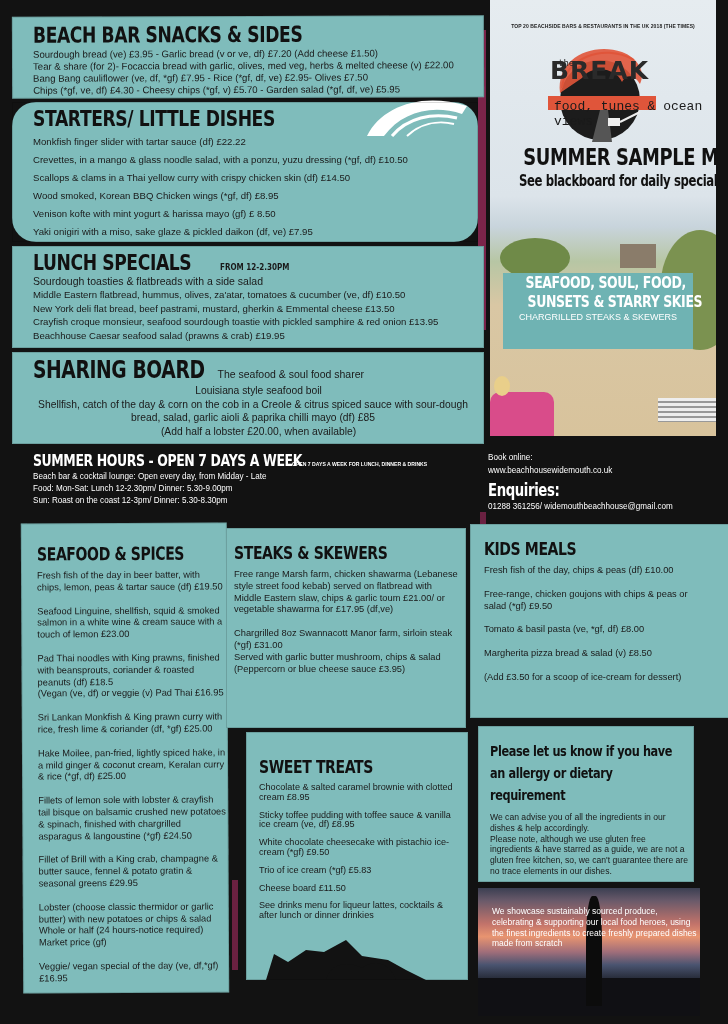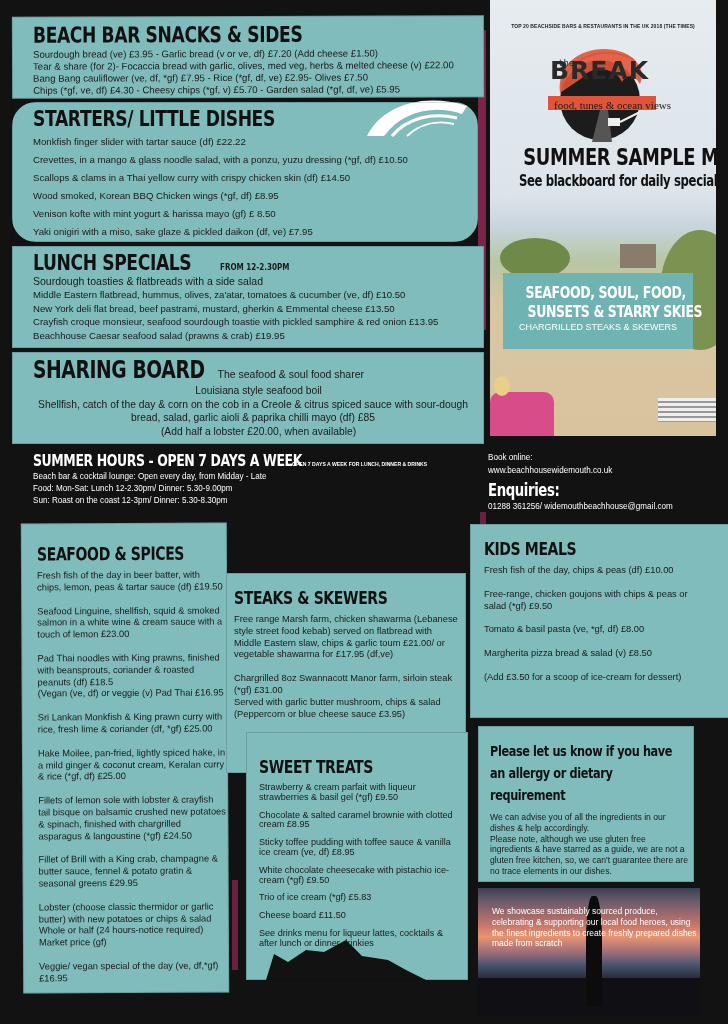--- a/index.html
+++ b/index.html
@@ -26,38 +26,38 @@
 
   
   #hero { position: absolute; left: 490px; top: 0; width: 226px; height: 436px; background: linear-gradient(#e6ecf0 0%, #dce4ea 45%, #c8d4dc 52%, #b7c6a4 60%, #d9c7a4 70%, #d8c39c 100%); overflow: hidden; }
   #hero .times { position: absolute; top: 23px; left: 0; width: 226px; text-align: center; font-size: 5px; font-weight: bold; color: #222; letter-spacing: 0.1px; }
   #logo { position: absolute; left: 52px; top: 38px; width: 122px; height: 104px; }
   #hero .title { position: absolute; top: 144px; left: 0; width: 226px; text-align: center; }
   #hero .title .hdr { font-size: 23px; transform-origin: center; }
   #hero .sub { position: absolute; top: 172px; left: 0; width: 226px; text-align: center; }
   #hero .sub .hdr { font-size: 15px; transform-origin: center; }
   .dune { position: absolute; border-radius: 50%; }
-  #hero-banner { position: absolute; left: 13px; top: 273px; width: 190px; height: 76px; background: #6fb3b3; text-align: center; padding-top: 10px; color: #fff; }
+  #hero-banner { position: absolute; left: 13px; top: 273px; width: 190px; height: 76px; background: #6fb3b3; text-align: center; color: #fff; }
   #hero-banner .hdr { color: #fff; font-size: 16px; line-height: 19px; transform-origin: center; }
   #hero-banner .small { font-size: 9px; line-height: 12px; }
 
   
   #hours { position: absolute; left: 33px; top: 451px; width: 440px; color: #fff; }
   #hours .hdr { color: #fff; font-size: 16px; }
   #hours .note { font-size: 6px; font-weight: bold; transform: scaleX(0.85); display: inline-block; transform-origin: left; margin-left: -90px; }
   #hours .line { font-size: 9px; line-height: 12px; transform: scaleX(0.9); transform-origin: left; white-space: nowrap; }
   #book { position: absolute; left: 488px; top: 451px; width: 230px; color: #fff; }
   #book .line { font-size: 9px; line-height: 13px; transform: scaleX(0.9); transform-origin: left; white-space: nowrap; }
   #book .hdr { color: #fff; font-size: 17px; margin-top: 3px; }
 
   
   #p-seafood { left: 22px; top: 523px; width: 206px; height: 470px; padding: 20px 0 0 16px; transform: rotate(-0.3deg); }
   #p-seafood .hdr, #p-steaks .hdr, #p-kids .hdr, #p-sweet .hdr { font-size: 18px; margin-bottom: 6px; }
   #p-seafood .item, #p-steaks .item { font-size: 9.3px; line-height: 11.8px; margin-bottom: 12px; width: 188px; }
-  #p-steaks { left: 226px; top: 528px; width: 240px; height: 200px; padding: 14px 0 0 8px; margin-top: 45px; }
+  #p-steaks { left: 226px; top: 528px; width: 240px; height: 200px; padding: 14px 0 0 8px; }
   #p-steaks .item { width: 225px; }
   #p-kids { left: 470px; top: 524px; width: 268px; height: 194px; padding: 14px 0 0 14px; }
   #p-kids .item { font-size: 9.3px; line-height: 11.8px; margin-bottom: 12px; width: 210px; }
   #p-sweet { left: 246px; top: 732px; width: 222px; height: 248px; padding: 24px 0 0 13px; }
   #p-sweet .item { font-size: 9.1px; line-height: 9.8px; margin-bottom: 8px; width: 200px; }
   #p-allergy { left: 478px; top: 726px; width: 216px; height: 156px; padding: 14px 0 8px 12px; }
   #p-allergy .hdr { font-size: 14.5px; line-height: 22px; }
   #p-allergy .item { font-size: 8.6px; line-height: 10.8px; width: 200px; margin-top: 6px; }
   #photo { position: absolute; left: 478px; top: 888px; width: 222px; height: 128px; background: linear-gradient(#3b3f52 0%, #6a5a6a 10%, #c2736a 28%, #e89470 38%, #a06e7a 50%, #4a5470 60%, #1a1c24 75%, #0e0e12 100%); overflow: hidden; }
   #photo .txt { position: absolute; left: 14px; top: 18px; width: 205px; color: #fff; font-size: 8.5px; line-height: 10.8px; }
@@ -123,21 +123,21 @@
     <circle cx="58" cy="62" r="40" fill="#1c1c1c"></circle>
     <path d="M18 55 C14 20 50 4 80 14 C96 20 104 34 98 46 C92 36 84 36 80 44 C74 30 50 26 40 40 Z" fill="#e0553a" opacity=".9"></path>
     <path d="M20 50 C22 22 60 4 92 22" stroke="#e0553a" stroke-width="2" fill="none"></path>
     <rect x="6" y="58" width="108" height="14" fill="#e0553a"></rect>
     <path d="M50 104 L58 72 L66 72 L70 104 Z" fill="#555"></path>
     <rect x="66" y="80" width="12" height="8" fill="#eee"></rect>
     <path d="M78 84 L98 74" stroke="#eee" stroke-width="2"></path>
     <text x="16" y="28" font-family="DejaVu Sans Mono, monospace" font-size="9" fill="#1c1c1c">the</text>
   </svg>
   <div style="position:absolute;left:60px;top:56px;font-family:'DejaVu Sans',sans-serif;font-weight:bold;font-size:25px;color:#2a2a2a;letter-spacing:1px">BREAK</div>
-  <div style="position:absolute;left:64px;top:99px;font-size:11px;color:#1a1a1a;font-family:Liberation Serif, serif">food, tunes &amp; ocean views</div>
+  <div style="position:absolute;left:64px;top:99px;font-size:13px;color:#1a1a1a;font-family:Liberation Mono, monospace">food, tunes &amp; ocean views</div>
   <div class="title"><span class="hdr">SUMMER SAMPLE MENU</span></div>
   <div class="sub"><span class="hdr">See blackboard for daily specials</span></div>
 
   <div class="dune" style="left:10px;top:238px;width:70px;height:40px;background:#6f8a48"></div>
   <div class="dune" style="left:170px;top:230px;width:80px;height:120px;background:#7b9250"></div>
   <div style="position:absolute;left:130px;top:244px;width:36px;height:24px;background:#8a7c6a"></div>
   <div style="position:absolute;left:0;top:392px;width:64px;height:44px;background:#d94c8a;border-radius:10px 10px 0 0"></div>
   <div style="position:absolute;left:4px;top:376px;width:16px;height:20px;background:#e9cf8a;border-radius:50%"></div>
   <div style="position:absolute;left:168px;top:398px;width:58px;height:24px;background:repeating-linear-gradient(#eee 0 3px,#999 3px 5px)"></div>
 
@@ -194,21 +194,20 @@
   <div class="hdr">KIDS MEALS</div>
   <div class="item">Fresh fish of the day, chips &amp; peas (df) £10.00</div>
   <div class="item">Free-range, chicken goujons with chips &amp; peas or salad (*gf) £9.50</div>
   <div class="item">Tomato &amp; basil pasta (ve, *gf, df) £8.00</div>
   <div class="item">Margherita pizza bread &amp; salad (v) £8.50</div>
   <div class="item">(Add £3.50 for a scoop of ice-cream for dessert)</div>
 </section>
 
 <section id="p-sweet" class="panel">
   <div class="hdr">SWEET TREATS</div>
-  <div class="item">Strawberry &amp; cream parfait with liqueur strawberries &amp; basil gel (*gf) £9.50</div>
   <div class="item">Chocolate &amp; salted caramel brownie with clotted cream £8.95</div>
   <div class="item">Sticky toffee pudding with toffee sauce &amp; vanilla ice cream (ve, df) £8.95</div>
   <div class="item">White chocolate cheesecake with pistachio ice-cream (*gf) £9.50</div>
   <div class="item">Trio of ice cream (*gf) £5.83</div>
   <div class="item">Cheese board £11.50</div>
   <div class="item">See drinks menu for liqueur lattes, cocktails &amp; after lunch or dinner drinkies</div>
   <svg style="position:absolute;left:20px;bottom:0" width="160" height="46" viewBox="0 0 160 46">
     <path d="M0 46 L8 20 L22 28 L40 16 L58 18 L80 6 L96 22 L122 26 L140 36 L160 46 Z" fill="#121212"></path>
     <path d="M60 46 C64 30 80 26 96 34 C110 24 124 30 130 46 Z" fill="#121212"></path>
   </svg>

